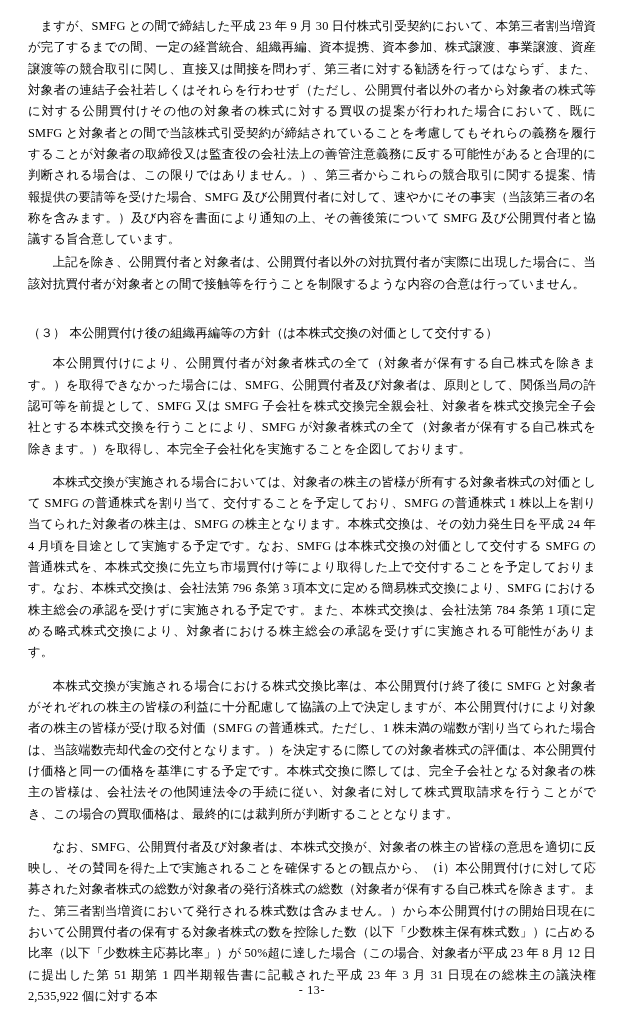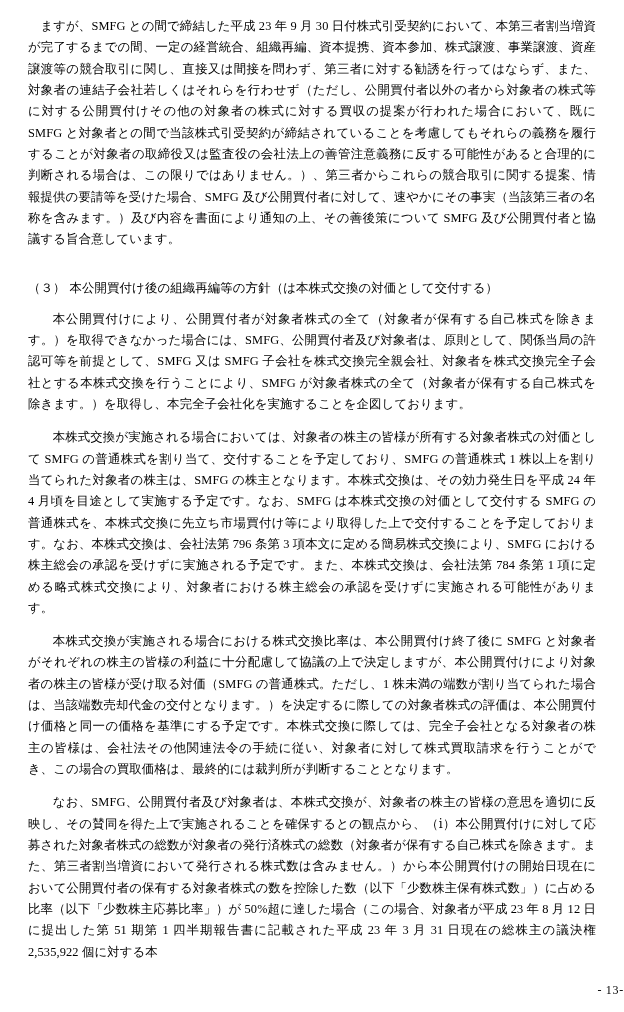--- a/index.html
+++ b/index.html
@@ -56,33 +56,34 @@
     margin-top: 9px;
   }
   .block-spacer {
     height: 10px;
   }
   .footer {
     position: absolute;
     left: 0;
     right: 0;
     bottom: 14px;
-    text-align: right;
+    text-align: center;
     font-size: 12px;
     letter-spacing: 0.06em;
   }
 </style>
 </head>
 <body>
 
 <div class="page">
   <div class="doc-body">
 
     <p class="para">ますが、SMFG との間で締結した平成 23 年 9 月 30 日付株式引受契約において、本第三者割当増資が完了するまでの間、一定の経営統合、組織再編、資本提携、資本参加、株式譲渡、事業譲渡、資産譲渡等の競合取引に関し、直接又は間接を問わず、第三者に対する勧誘を行ってはならず、また、対象者の連結子会社若しくはそれらを行わせず（ただし、公開買付者以外の者から対象者の株式等に対する公開買付けその他の対象者の株式に対する買収の提案が行われた場合において、既に SMFG と対象者との間で当該株式引受契約が締結されていることを考慮してもそれらの義務を履行することが対象者の取締役又は監査役の会社法上の善管注意義務に反する可能性があると合理的に判断される場合は、この限りではありません。）、第三者からこれらの競合取引に関する提案、情報提供の要請等を受けた場合、SMFG 及び公開買付者に対して、速やかにその事実（当該第三者の名称を含みます。）及び内容を書面により通知の上、その善後策について SMFG 及び公開買付者と協議する旨合意しています。</p>
 
+    <p class="para sub">上記を除き、公開買付者と対象者は、公開買付者以外の対抗買付者が実際に出現した場合に、当該対抗買付者が対象者との間で接触等を行うことを制限するような内容の合意は行っていません。</p>
 
     <div class="gap-block"></div>
 
     <p class="section-heading">
       <span class="heading-label">（３）</span><span class="heading-title">本公開買付け後の組織再編等の方針（は本株式交換の対価として交付する）</span>
     </p>
 
     <div class="section-body">
       <p class="para sub">本公開買付けにより、公開買付者が対象者株式の全て（対象者が保有する自己株式を除きます。）を取得できなかった場合には、SMFG、公開買付者及び対象者は、原則として、関係当局の許認可等を前提として、SMFG 又は SMFG 子会社を株式交換完全親会社、対象者を株式交換完全子会社とする本株式交換を行うことにより、SMFG が対象者株式の全て（対象者が保有する自己株式を除きます。）を取得し、本完全子会社化を実施することを企図しております。</p>
       <div class="block-spacer"></div>

